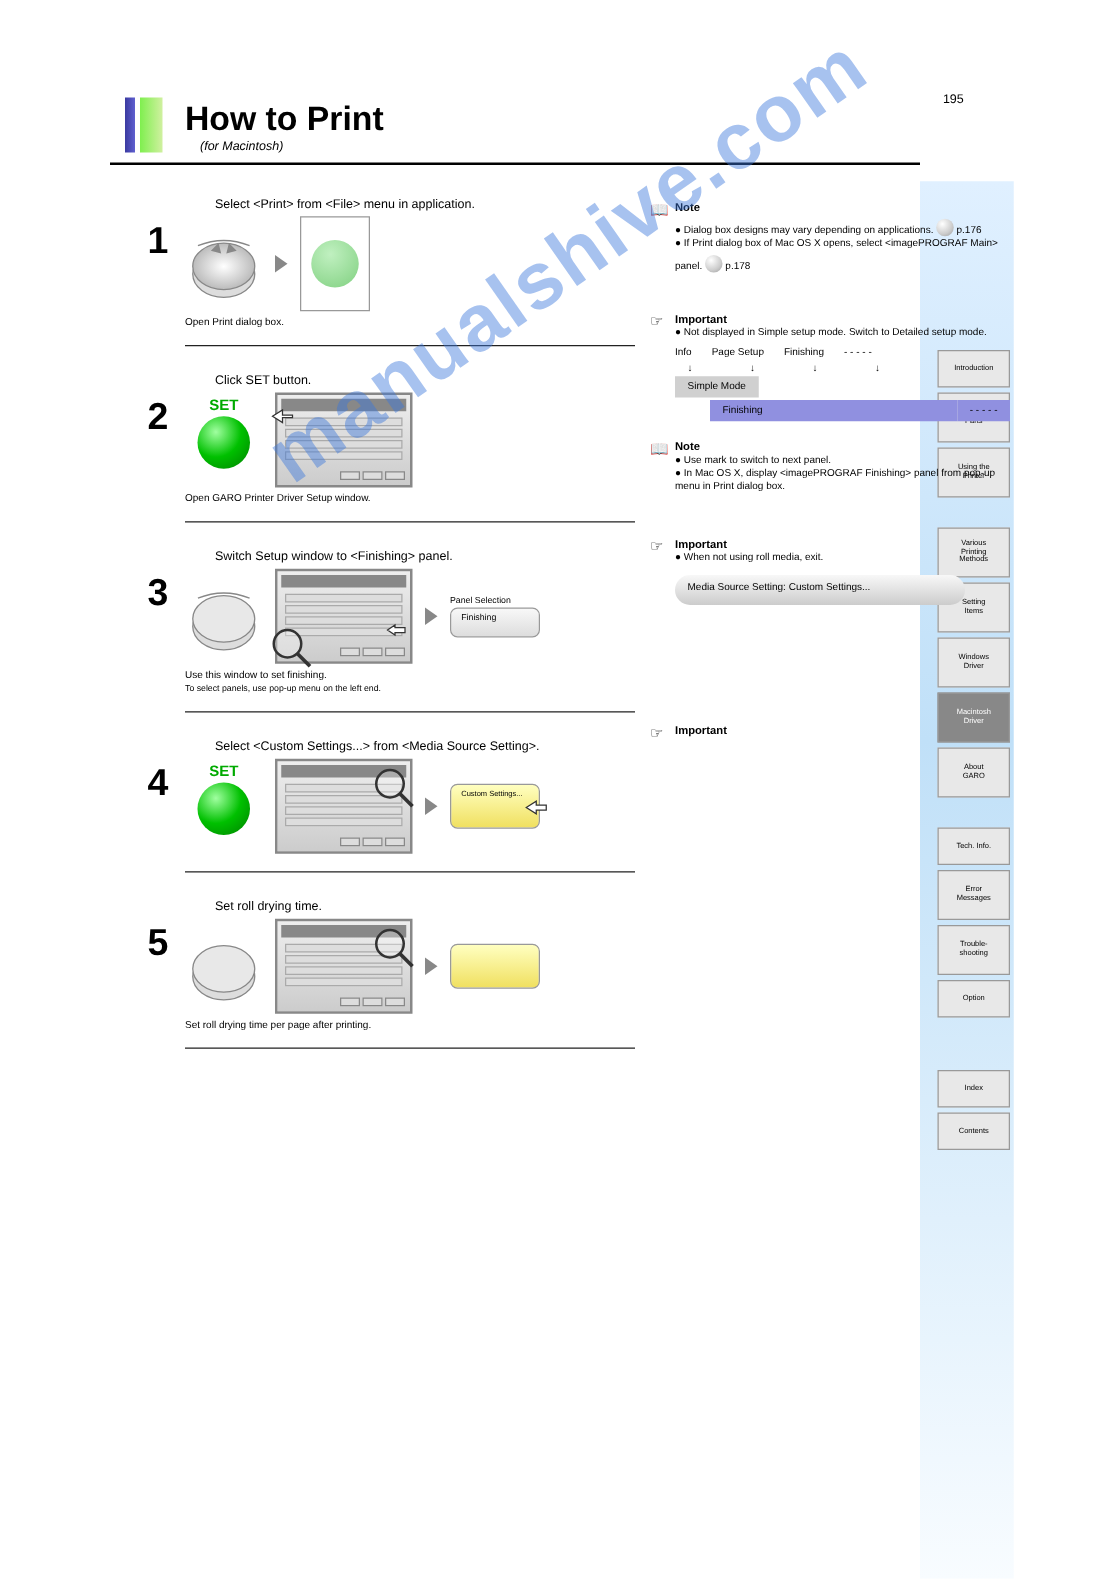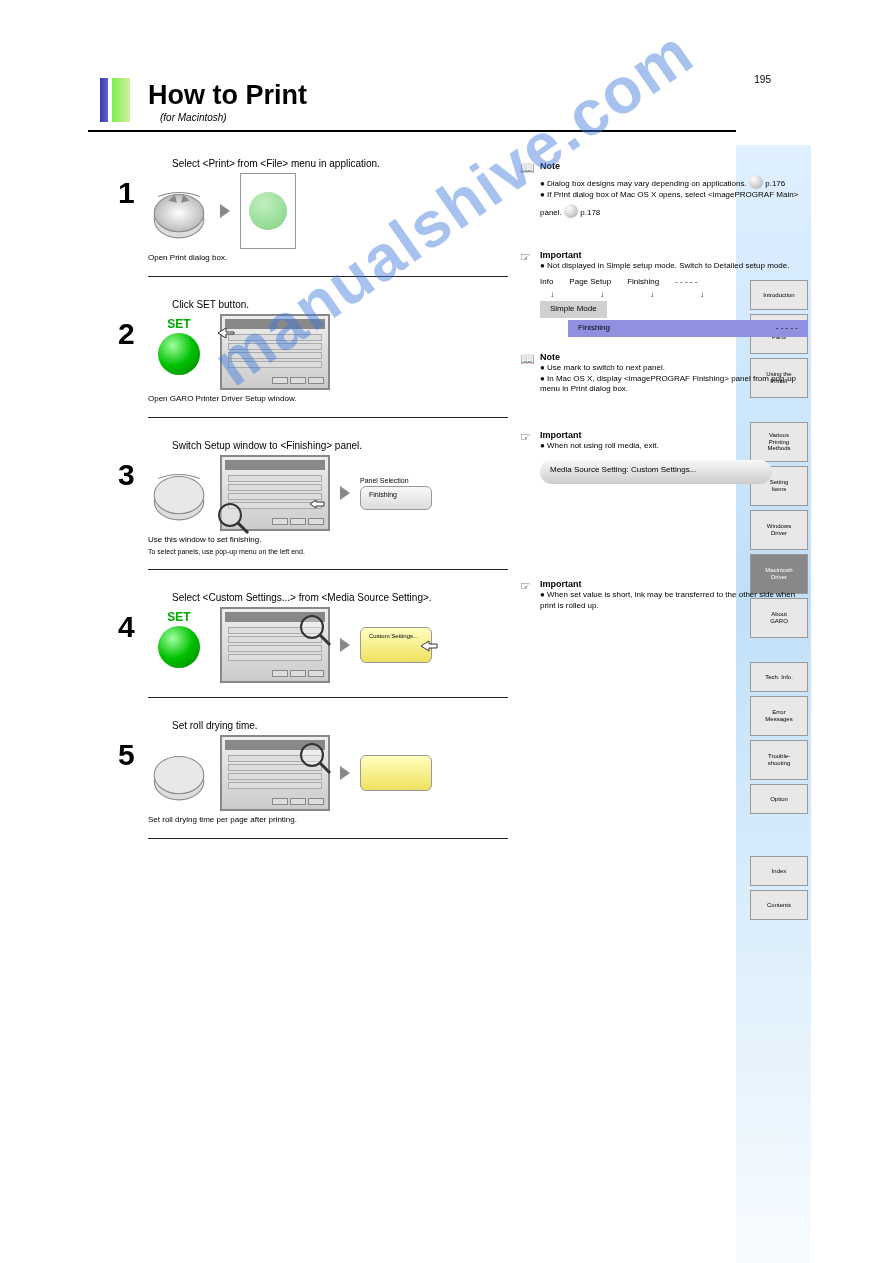--- a/index.html
+++ b/index.html
@@ -416,18 +416,17 @@
       <b>Important</b>
       <div class="note-text">● <span>When not using roll media, exit.</span></div>
       <div class="info-chip-row">
         <div class="info-chip-gray">Media Source Setting:    Custom Settings...</div>
       </div>
     </div>
 
     <div class="info-block" style="margin-top:94px;">
       <span class="info-icon hand-icon">☞</span>
       <b>Important</b>
-      <div class="note-text">● <span>When set value is short, ink may be transferred to the other side when print is rolled up.</span></div>
     </div>
 
   </div>
 
 </div>
 
 </body></html>

